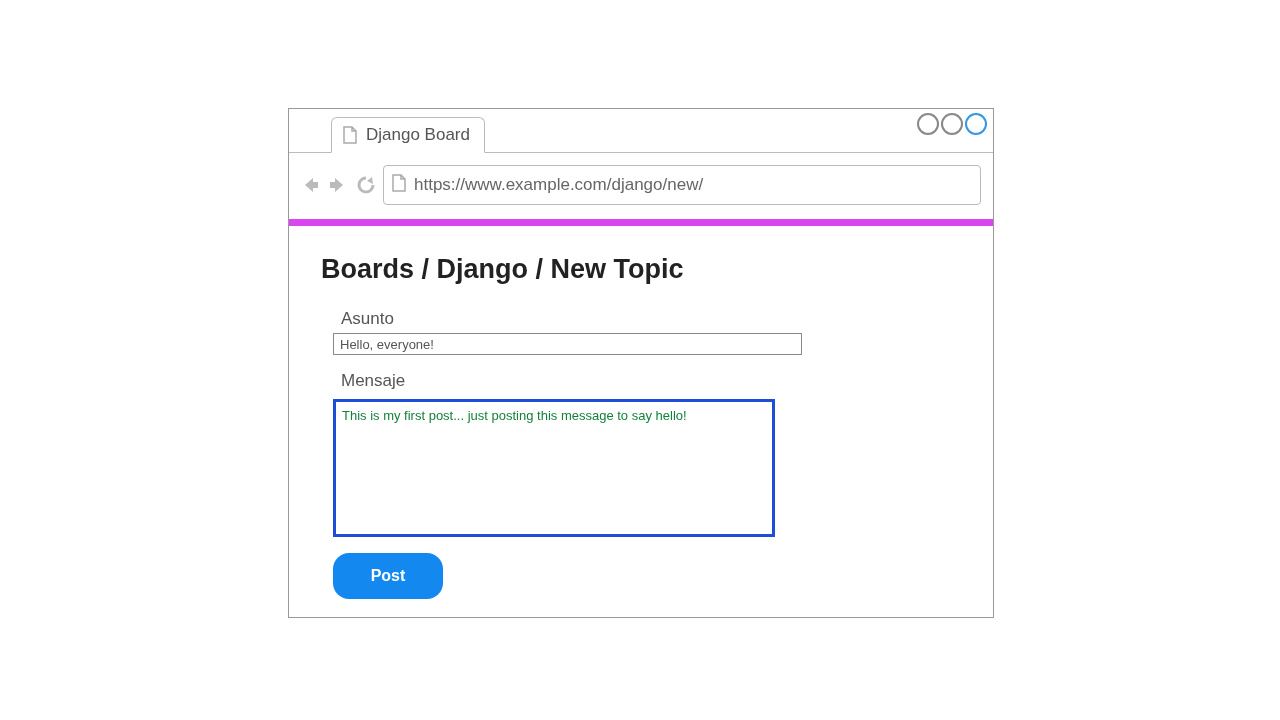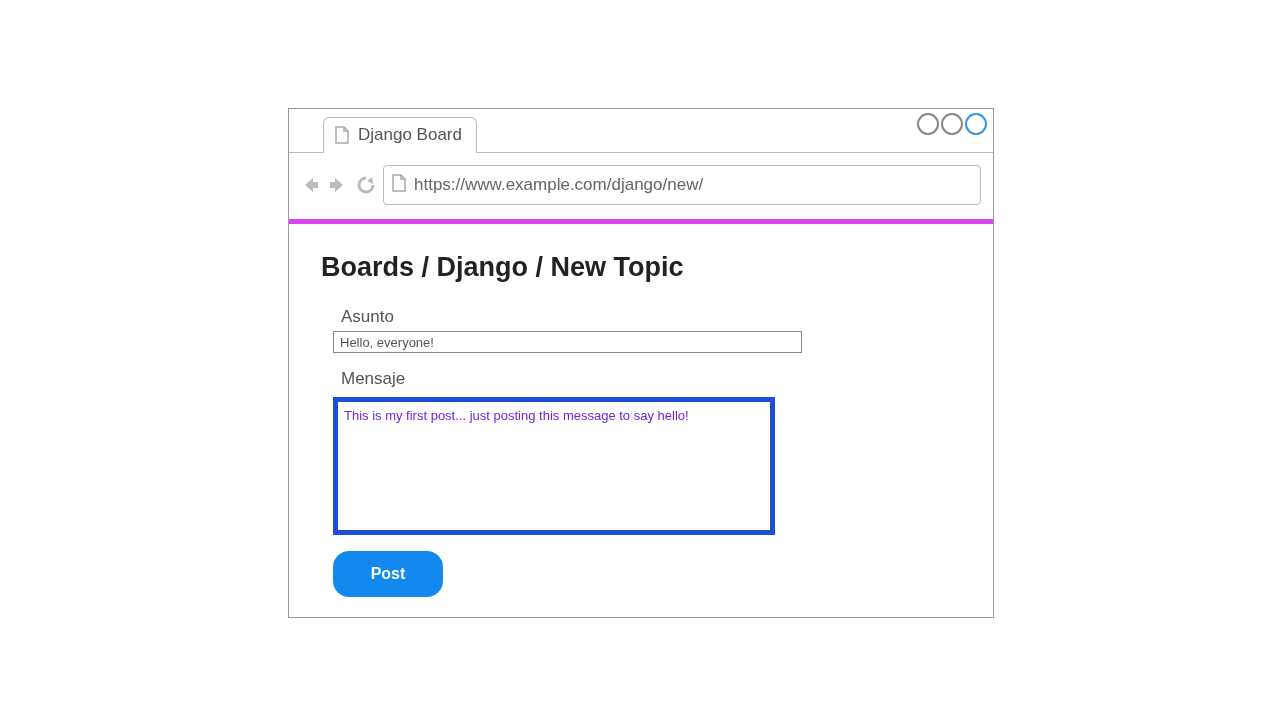--- a/index.html
+++ b/index.html
@@ -19,21 +19,21 @@
       border: 1.5px solid #999;
       background: #fff;
     }
     .tab-bar {
       position: relative;
       height: 44px;
       border-bottom: 1px solid #bbb;
     }
     .tab {
       position: absolute;
-      left: 34px;
+      left: 42px;
       top: 8px;
       height: 36px;
       padding: 0 14px 0 10px;
       border: 1px solid #bbb;
       border-bottom: 1px solid #fff;
       border-radius: 6px 6px 0 0;
       background: #fff;
       display: flex;
       align-items: center;
       gap: 8px;
@@ -62,21 +62,21 @@
       background: transparent;
     }
     .win-btn.active {
       border-color: #3396e6;
     }
     .address-row {
       display: flex;
       align-items: center;
       gap: 6px;
       padding: 12px 12px 14px 10px;
-      border-bottom: 5px solid #d946ef;
+      border-bottom: 7px solid #d946ef;
     }
     .nav-icon {
       width: 22px;
       height: 22px;
       color: #aaa;
       display: flex;
       align-items: center;
       justify-content: center;
     }
     .address-bar {
@@ -124,23 +124,23 @@
       color: #555;
       padding: 0 6px;
       background: #fff;
       margin-bottom: 16px;
       display: block;
       font-family: inherit;
     }
     .message-textarea {
       width: 442px;
       height: 138px;
-      border: 5px solid #1d4ed8;
+      border: 3px solid #1d4ed8;
       font-size: 13px;
-      color: #6d28d9;
+      color: #15803d;
       padding: 6px;
       background: #fff;
       resize: none;
       display: block;
       font-family: inherit;
       margin-top: 8px;
     }
     .post-button {
       margin-top: 16px;
       width: 110px;

